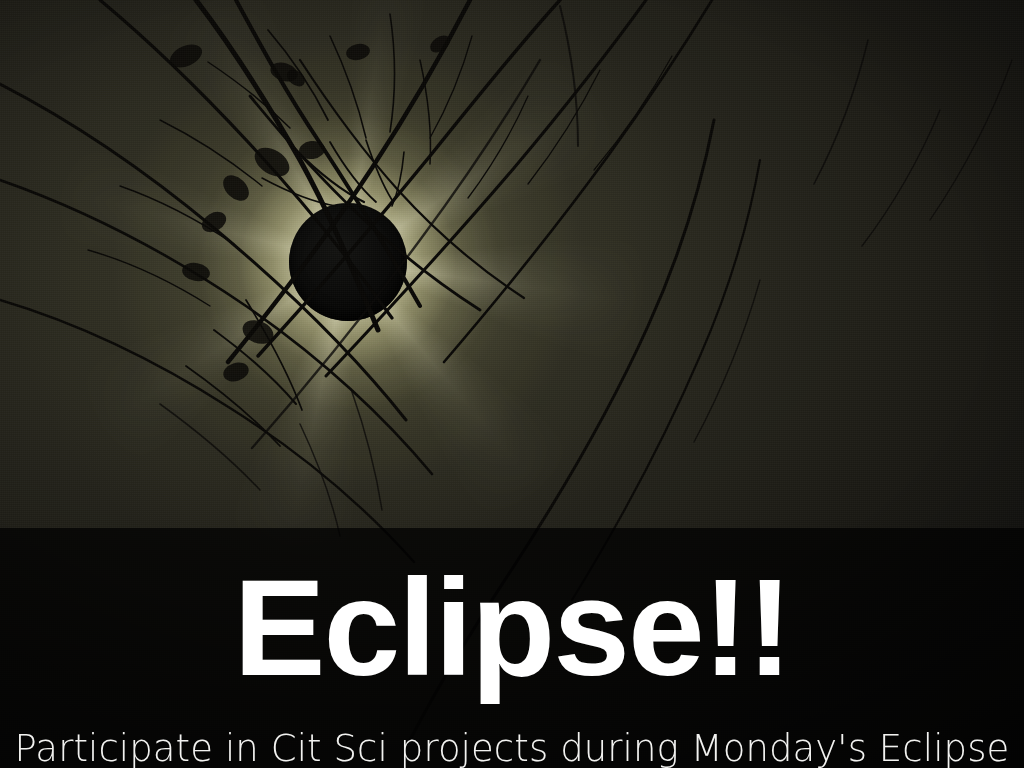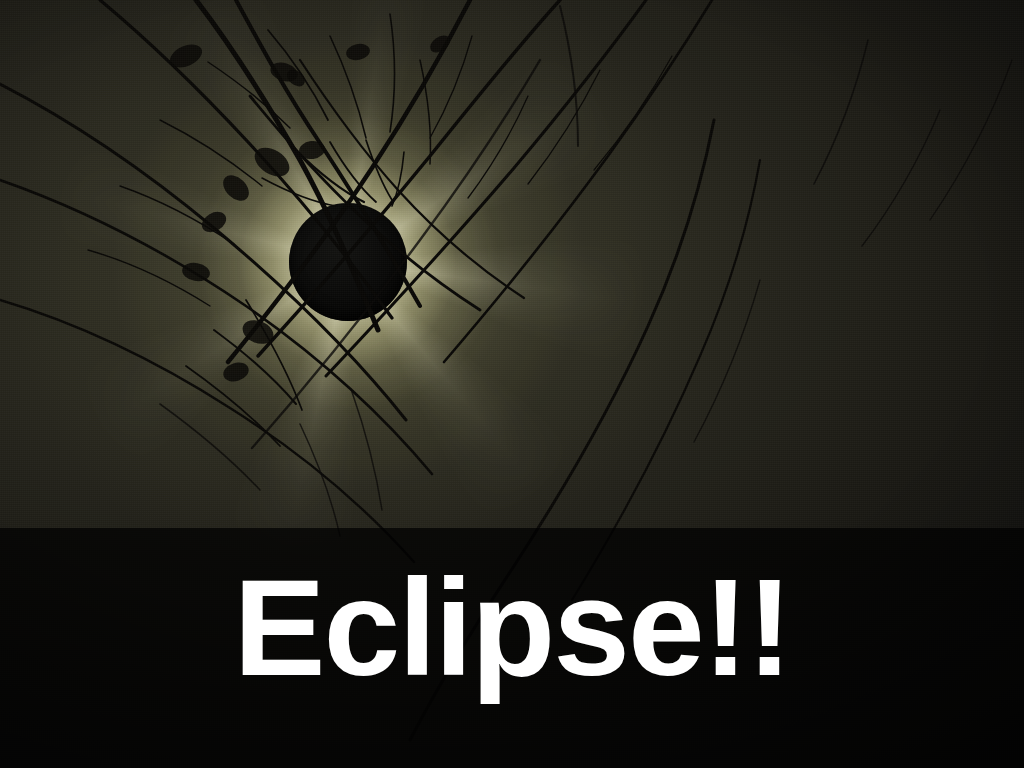--- a/index.html
+++ b/index.html
@@ -288,15 +288,16 @@
     </svg>
   </div>
 
   <div class="layer" id="grain"></div>
   <div class="layer" id="vignette"></div>
 
   <div id="scrim"></div>
 
   <div id="caption">
     <h1 id="title">Eclipse!!</h1>
+    <p id="subtitle">Participate in Cit Sci projects during Monday's Eclipse</p>
   </div>
 
 </div>
 
 </body></html>

